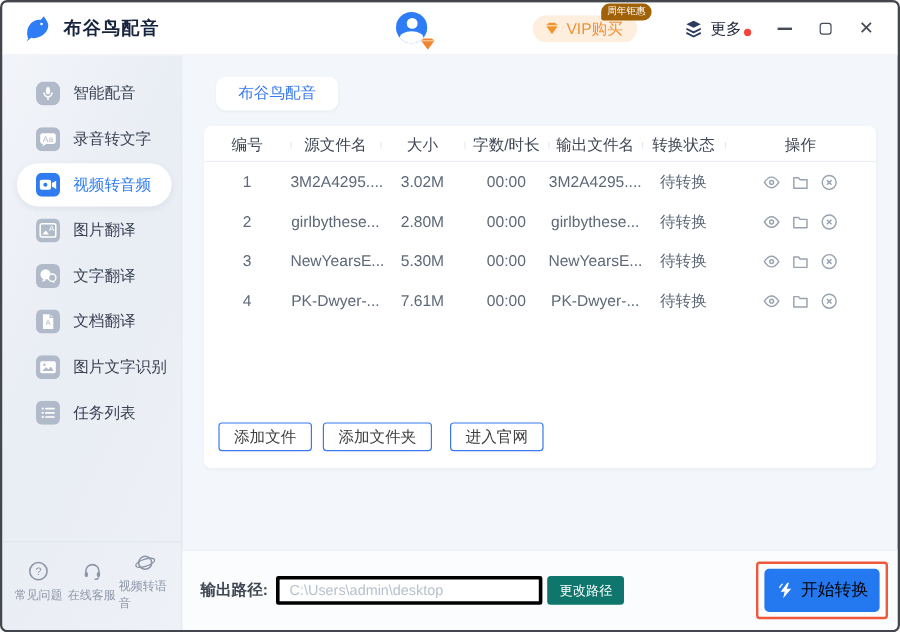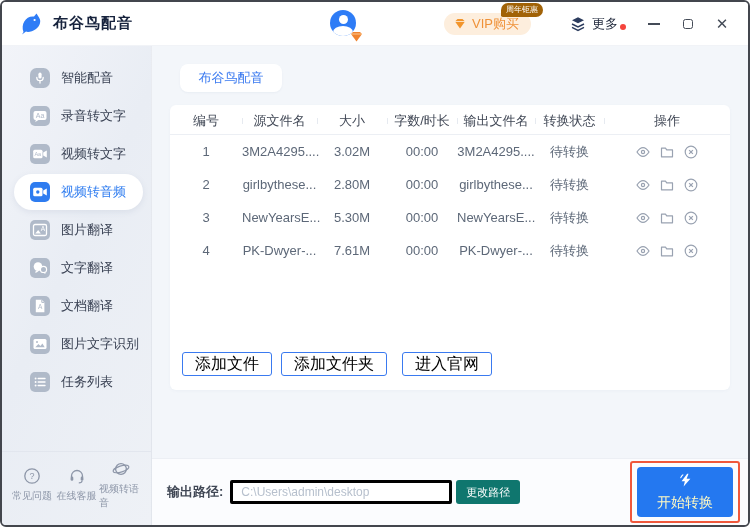--- a/index.html
+++ b/index.html
@@ -54,35 +54,35 @@
   .thead{display:flex;height:28px;align-items:center;border-bottom:1px solid #eceff4;margin-top:2px;}
   .th{font-size:13px;color:#3f4654;text-align:center;position:relative;}
   .th + .th::before{content:"";position:absolute;left:0;top:6px;bottom:6px;width:1px;background:#e6eaf0;}
   .trow{display:flex;height:33px;align-items:center;font-size:13px;color:#5d6878;}
   .td{text-align:center;}
   .c0{width:72px;}.c1{width:75px;}.c2{width:70px;}.c3{width:70px;}.c4{width:78px;}.c5{width:69px;}
   .c6{flex:1;}
   .ops{display:flex;gap:8px;justify-content:center;align-items:center;}
   .op-icon{width:16px;height:16px;cursor:pointer;}
   .panel-buttons{margin-top:auto;padding:0 0 14px 12px;display:flex;gap:9px;}
-  .fbtn{height:24px;padding:0 12px;border:1px solid #3a7af0;color:#000000;background:#fff;
-        border-radius:3px;font-size:16px;display:flex;align-items:center;cursor:pointer;}
+  .fbtn{height:24px;padding:0 12px;border:1px solid #3a7af0;color:#404040;background:#fff;
+        border-radius:3px;font-size:13px;display:flex;align-items:center;cursor:pointer;}
   .fbtn.clear{margin-left:6px;}
   
   .bottom{flex:0 0 67px;background:#fbfcfe;border-top:1px solid #eceff4;display:flex;
           align-items:center;padding:0 8px 0 15px;}
   .path-label{font-size:13px;color:#3f4654;font-weight:bold;}
   .path-input{width:222px;height:24px;background:#fff;border:3px solid #000000;border-radius:2px;
               display:flex;align-items:center;padding:0 8px;font-size:12px;color:#b7c0cd;margin-left:7px;
               cursor:text;overflow:hidden;white-space:nowrap;}
   .change-btn{height:24px;padding:0 10px;background:#0f766e;color:#fff;font-size:11px;border-radius:3px;
               margin-left:4px;display:flex;align-items:center;cursor:pointer;}
   .start-wrap{margin-left:auto;border:2px solid #f0583c;border-radius:3px;padding:4px 5px;}
-  .start-btn{width:96px;height:50px;background:#2478f0;border-radius:4px;color:#fef9c3;font-size:14px;
-             display:flex;align-items:center;justify-content:center;gap:6px;cursor:pointer;flex-direction:column;}
+  .start-btn{width:96px;height:36px;background:#2478f0;border-radius:4px;color:#000000;font-size:14px;
+             display:flex;align-items:center;justify-content:center;gap:6px;cursor:pointer;}
 </style>
 </head>
 <body>
 
 <div class="window">
 
   <div class="titlebar">
     <svg class="logo" viewBox="0 0 26 26">
       <path d="M5.5 21 C2.5 13 8 4.5 16 5.5 L18.5 2.5 21 6.5 C23.5 10 22 15 18 18 C14.5 20.5 10 21.5 8 20.5 L4 23.5 Z" fill="#2e7cf6"></path>
       <circle cx="16.6" cy="9" r="1.1" fill="#fff"></circle>
@@ -150,29 +150,20 @@
         <div class="side-item">
           <svg class="side-icon" viewBox="0 0 20 20">
               <rect width="20" height="20" rx="5" fill="#b0bac9"></rect>
               <rect x="3.5" y="5" width="13" height="9" rx="2" fill="#fff"></rect>
               <path d="M6 13.5 L5.2 16 L8.5 14z" fill="#fff"></path>
               <text x="10" y="12" font-size="7" fill="#b0bac9" text-anchor="middle" font-family="Liberation Sans, sans-serif">Aa</text>
             </svg>
           <span>录音转文字</span>
         </div>
 
-        <div class="side-item">
-          <svg class="side-icon" viewBox="0 0 20 20">
-              <rect width="20" height="20" rx="5" fill="#b0bac9"></rect>
-              <rect x="3.2" y="5.8" width="9.3" height="8.4" rx="1.5" fill="#fff"></rect>
-              <path d="M13.2 8.6 L16.8 6.6 v6.8 L13.2 11.4 z" fill="#fff"></path>
-              <text x="7.8" y="12.4" font-size="5.5" fill="#b0bac9" text-anchor="middle" font-family="Liberation Sans, sans-serif">Aa</text>
-            </svg>
-          <span>视频转文字</span>
-        </div>
 
         <div class="side-item selected">
           <svg class="side-icon" viewBox="0 0 20 20">
               <rect width="20" height="20" rx="5" fill="#2e7cf0"></rect>
               <rect x="3.2" y="5.8" width="9.3" height="8.4" rx="1.5" fill="#fff"></rect>
               <path d="M13.2 8.6 L16.8 6.6 v6.8 L13.2 11.4 z" fill="#fff"></path>
               <circle cx="7.8" cy="10" r="1.7" fill="#2e7cf0"></circle>
             </svg>
           <span>视频转音频</span>
         </div>

